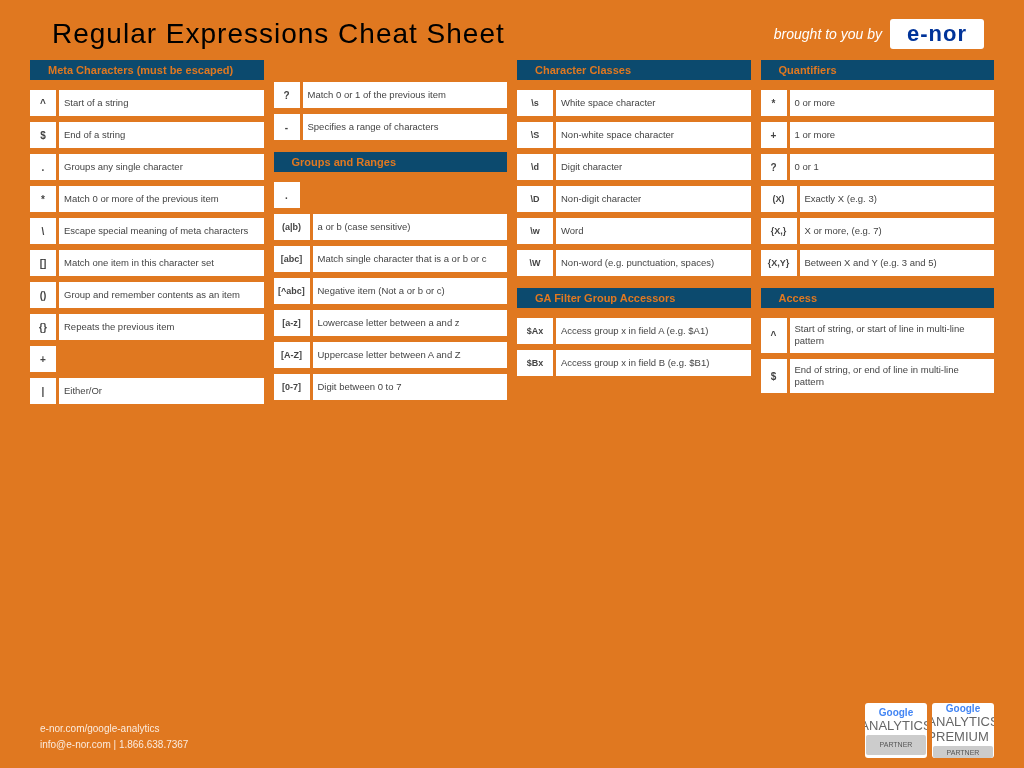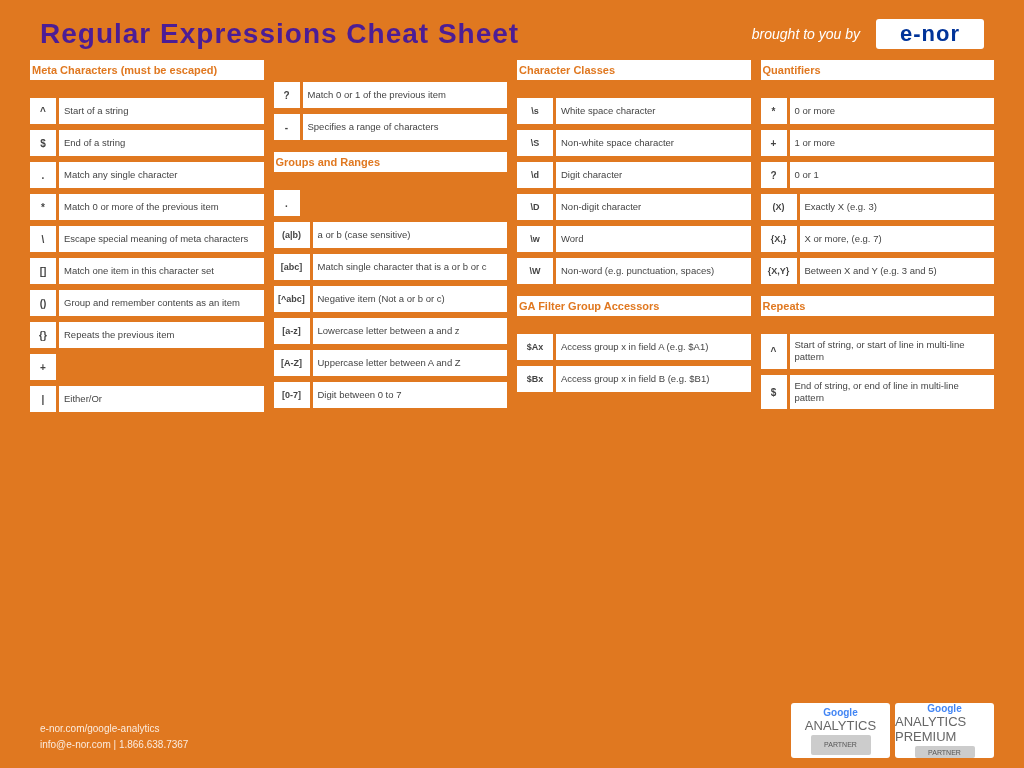--- a/index.html
+++ b/index.html
@@ -15,40 +15,41 @@
 
     .header {
       padding: 18px 40px 10px 40px;
       display: flex;
       align-items: center;
       justify-content: space-between;
     }
 
     .title {
       font-size: 28px;
-      color: #4c1d95;
-      font-weight: 700;
+      color: #000000;
+      font-weight: 400;
       letter-spacing: 1px;
+      margin-left: 12px;
     }
 
     .brand {
       font-style: italic;
       font-size: 14px;
       color: white;
       display: flex;
       align-items: center;
-      gap: 16px;
+      gap: 8px;
     }
 
     .brand-logo {
       font-size: 22px;
       font-weight: bold;
       color: #003399;
       background: white;
-      padding: 2px 24px;
+      padding: 2px 17px;
       border-radius: 3px;
       font-style: normal;
       letter-spacing: 1px;
     }
 
     .content {
       display: flex;
       padding: 0 30px;
       gap: 10px;
     }
@@ -72,21 +73,21 @@
     .footer-logos {
       position: absolute;
       bottom: 10px;
       right: 30px;
       display: flex;
       gap: 5px;
     }
 
     .google-badge {
       background: white;
-      width: 99px;
+      width: 62px;
       height: 55px;
       border-radius: 3px;
       display: flex;
       flex-direction: column;
       align-items: center;
       justify-content: center;
       font-size: 9px;
       color: #333;
       overflow: hidden;
     }
@@ -96,26 +97,26 @@
       color: #4285f4;
       font-weight: bold;
     }
 
     .analytics-text {
       font-size: 13px;
       color: #666;
     }
 
     .section-label {
-      background: #ffffff;
+      background: #0c4a6e;
       color: #e07820;
       font-weight: bold;
       font-size: 11px;
-      padding: 4px 2px;
-      margin-bottom: 14px;
+      padding: 4px 18px;
+      margin-bottom: 6px;
     }
 
     .item-row {
       display: flex;
       gap: 3px;
       margin-bottom: 2px;
     }
 
     .sym {
       background: white;
@@ -166,21 +167,21 @@
     <div class="item-row">
       <div class="sym">^</div>
       <div class="desc">Start of a string</div>
     </div>
     <div class="item-row">
       <div class="sym">$</div>
       <div class="desc">End of a string</div>
     </div>
     <div class="item-row">
       <div class="sym">.</div>
-      <div class="desc">Match any single character</div>
+      <div class="desc">Groups any single character</div>
     </div>
     <div class="item-row">
       <div class="sym">*</div>
       <div class="desc">Match 0 or more of the previous item</div>
     </div>
     <div class="item-row">
       <div class="sym">\</div>
       <div class="desc">Escape special meaning of meta characters</div>
     </div>
     <div class="item-row">
@@ -307,21 +308,21 @@
     </div>
     <div class="item-row">
       <div class="sym wider">{X,}</div>
       <div class="desc">X or more, (e.g. 7)</div>
     </div>
     <div class="item-row">
       <div class="sym wider">{X,Y}</div>
       <div class="desc">Between X and Y (e.g. 3 and 5)</div>
     </div>
 
-    <div class="section-label" style="margin-top:6px;">Repeats</div>
+    <div class="section-label" style="margin-top:6px;">Access</div>
 
     <div class="item-row">
       <div class="sym">^</div>
       <div class="desc">Start of string, or start of line in multi-line pattern</div>
     </div>
     <div class="item-row">
       <div class="sym">$</div>
       <div class="desc">End of string, or end of line in multi-line pattern</div>
     </div>
   </div>

